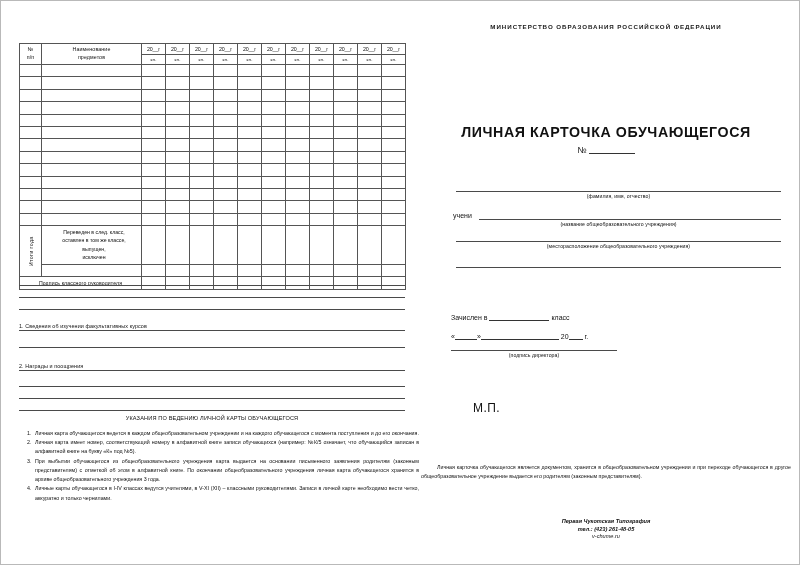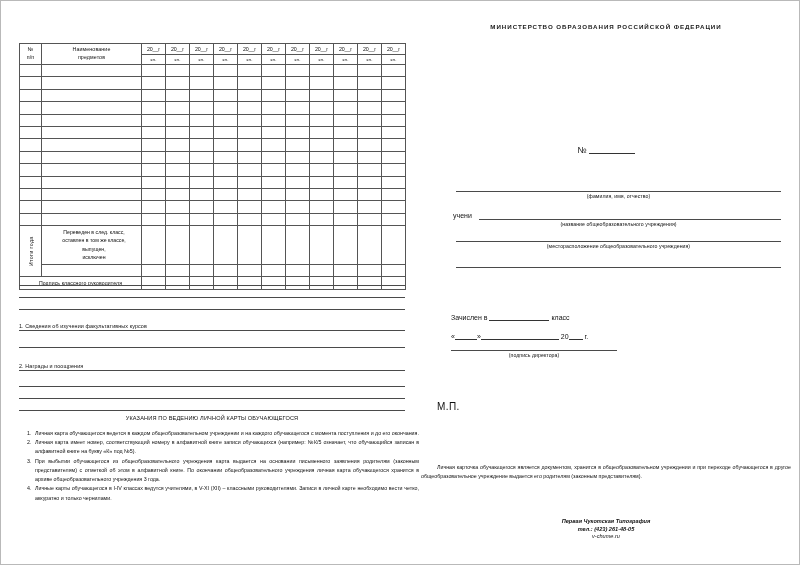--- a/index.html
+++ b/index.html
@@ -193,23 +193,23 @@
     height: 8px;
     vertical-align: -1px;
   }
   .u-class   { width: 60px; }
   .u-day     { width: 22px; }
   .u-month   { width: 78px; }
   .u-year    { width: 14px; }
 
   .mp {
     position: absolute;
-    left: 436px;
+    left: 472px;
     top: 400px;
-    font-size: 10px;
+    font-size: 12px;
     letter-spacing: .4px;
   }
 
   .note {
     position: absolute;
     left: 420px;
     top: 462px;
     width: 370px;
     font-size: 5.3px;
     line-height: 9.1px;
@@ -548,20 +548,21 @@
 
   <ol class="instructions" style="top:428px" id="instructions-list">
       <li>Личная карта обучающегося ведется в каждом общеобразовательном учреждении и на каждого обучающегося с момента поступления и до его окончания.</li>
       <li>Личная карта имеет номер, соответствующий номеру в алфавитной книге записи обучающихся (например: №К/5 означает, что обучающийся записан в алфавитной книге на букву «К» под №5).</li>
       <li>При выбытии обучающегося из общеобразовательного учреждения карта выдается на основании письменного заявления родителям (законным представителям) с отметкой об этом в алфавитной книге. По окончании общеобразовательного учреждения личная карта обучающегося хранится в архиве общеобразовательного учреждения 3 года.</li>
       <li>Личные карты обучающегося в I-IV классах ведутся учителями, в V-XI (XII) – классными руководителями. Записи в личной карте необходимо вести четко, аккуратно и только чернилами.</li>
     </ol>
 
   <div class="ministry">МИНИСТЕРСТВО ОБРАЗОВАНИЯ РОССИЙСКОЙ ФЕДЕРАЦИИ</div>
 
+  <div class="doc-title">ЛИЧНАЯ  КАРТОЧКА  ОБУЧАЮЩЕГОСЯ</div>
 
   <div class="doc-number">
     <span>№</span>
     <span class="blank"></span>
   </div>
 
   <div class="r-rule" style="left:455px; top:190px; width:325px"></div>
   <div class="r-caption" style="left:455px; top:192px; width:325px">(фамилия, имя, отчество)</div>
 
   <div class="r-label" style="left:452px; top:211px">учени</div>

